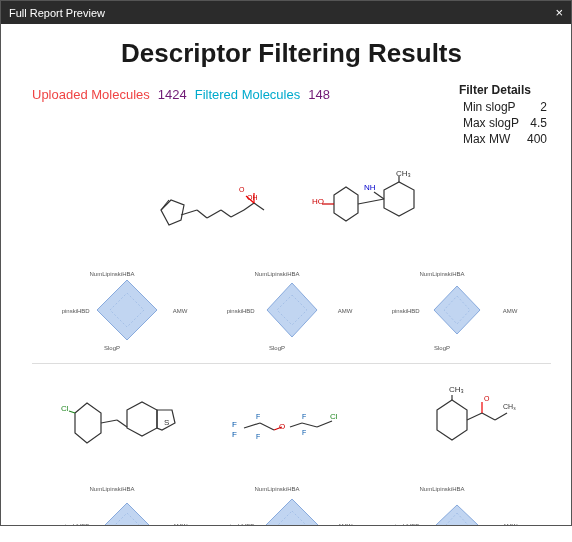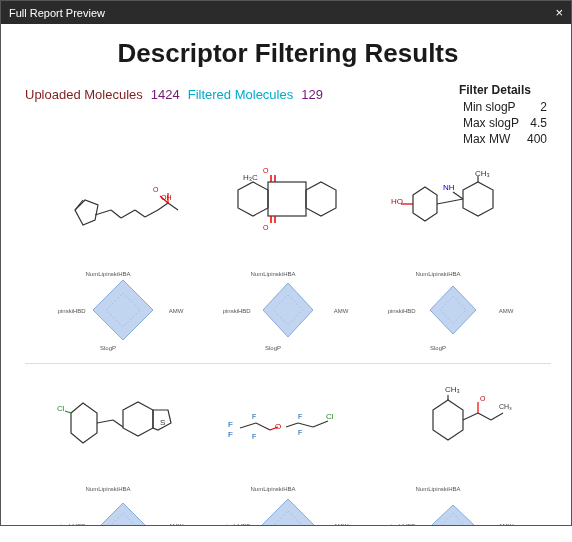--- a/index.html
+++ b/index.html
@@ -29,21 +29,21 @@
     }
     .close-btn {
       color: #fff;
       font-size: 13px;
       cursor: pointer;
     }
     .content {
       flex: 1;
       overflow-y: auto;
       background: #fff;
-      padding: 10px 20px 20px 24px;
+      padding: 10px 20px 20px 31px;
       position: relative;
     }
     .report-title {
       text-align: center;
       font-size: 26px;
       font-weight: bold;
       color: #1a1a1a;
       margin-bottom: 14px;
       margin-top: 4px;
     }
@@ -52,21 +52,21 @@
       align-items: flex-start;
       margin-bottom: 10px;
     }
     .molecules-info {
       display: flex;
       align-items: center;
       gap: 8px;
       margin-top: 4px;
     }
     .label-uploaded {
-      color: #7f1d1d;
+      color: #ef4444;
       font-size: 13px;
     }
     .label-filtered {
       color: #00aacc;
       font-size: 13px;
     }
     .count {
       font-size: 13px;
       color: #701a75;
     }
@@ -146,21 +146,21 @@
   </div>
   <div class="content">
 
     <div class="report-title">Descriptor Filtering Results</div>
 
     <div class="filter-row">
       <div class="molecules-info">
         <span class="label-uploaded">Uploaded Molecules</span>
         <span class="count">1424</span>
         <span class="label-filtered">Filtered Molecules</span>
-        <span class="count">129</span>
+        <span class="count">148</span>
       </div>
       <div class="filter-details">
         <div class="filter-title">Filter Details</div>
         <table>
           <tbody>
               <tr>
             <td>Min slogP</td>
             <td>2</td>
           </tr>
           <tr>
@@ -194,39 +194,20 @@
             <line x1="115" y1="43" x2="125" y2="50" stroke="#333" stroke-width="1.2"></line>
             <line x1="115" y1="43" x2="115" y2="33" stroke="#e00" stroke-width="1.2"></line>
             <line x1="115" y1="43" x2="107" y2="36" stroke="#e00" stroke-width="1.2"></line>
             <text x="100" y="32" font-size="7" fill="#cc0000">O</text>
             <text x="108" y="40" font-size="7" fill="#cc0000">OH</text>
 
             <line x1="22" y1="50" x2="30" y2="40" stroke="#333" stroke-width="1.2"></line>
           </svg>
         </div>
 
-        <div class="mol-box">
-          <svg class="mol-svg" viewBox="0 0 140 95">
-
-            <polygon points="20,30 35,22 50,30 50,48 35,56 20,48" fill="none" stroke="#333" stroke-width="1.2"></polygon>
-
-            <rect x="50" y="22" width="38" height="34" fill="none" stroke="#333" stroke-width="1.2"></rect>
-
-            <polygon points="88,30 103,22 118,30 118,48 103,56 88,48" fill="none" stroke="#333" stroke-width="1.2"></polygon>
-
-            <line x1="57" y1="15" x2="57" y2="22" stroke="#e00" stroke-width="1.5"></line>
-            <line x1="53" y1="15" x2="53" y2="22" stroke="#e00" stroke-width="1.5"></line>
-            <line x1="57" y1="56" x2="57" y2="63" stroke="#e00" stroke-width="1.5"></line>
-            <line x1="53" y1="56" x2="53" y2="63" stroke="#e00" stroke-width="1.5"></line>
-            <text x="45" y="13" font-size="7" fill="#cc0000">O</text>
-            <text x="45" y="70" font-size="7" fill="#cc0000">O</text>
-
-            <text x="25" y="20" font-size="8" fill="#333">H₃C</text>
-          </svg>
-        </div>
 
         <div class="mol-box">
           <svg class="mol-svg" viewBox="0 0 140 95">
 
             <polygon points="80,30 95,22 110,30 110,48 95,56 80,48" fill="none" stroke="#333" stroke-width="1.2"></polygon>
 
             <polygon points="30,35 42,27 54,35 54,53 42,61 30,53" fill="none" stroke="#333" stroke-width="1.2"></polygon>
 
             <line x1="54" y1="44" x2="80" y2="39" stroke="#333" stroke-width="1.2"></line>
 

